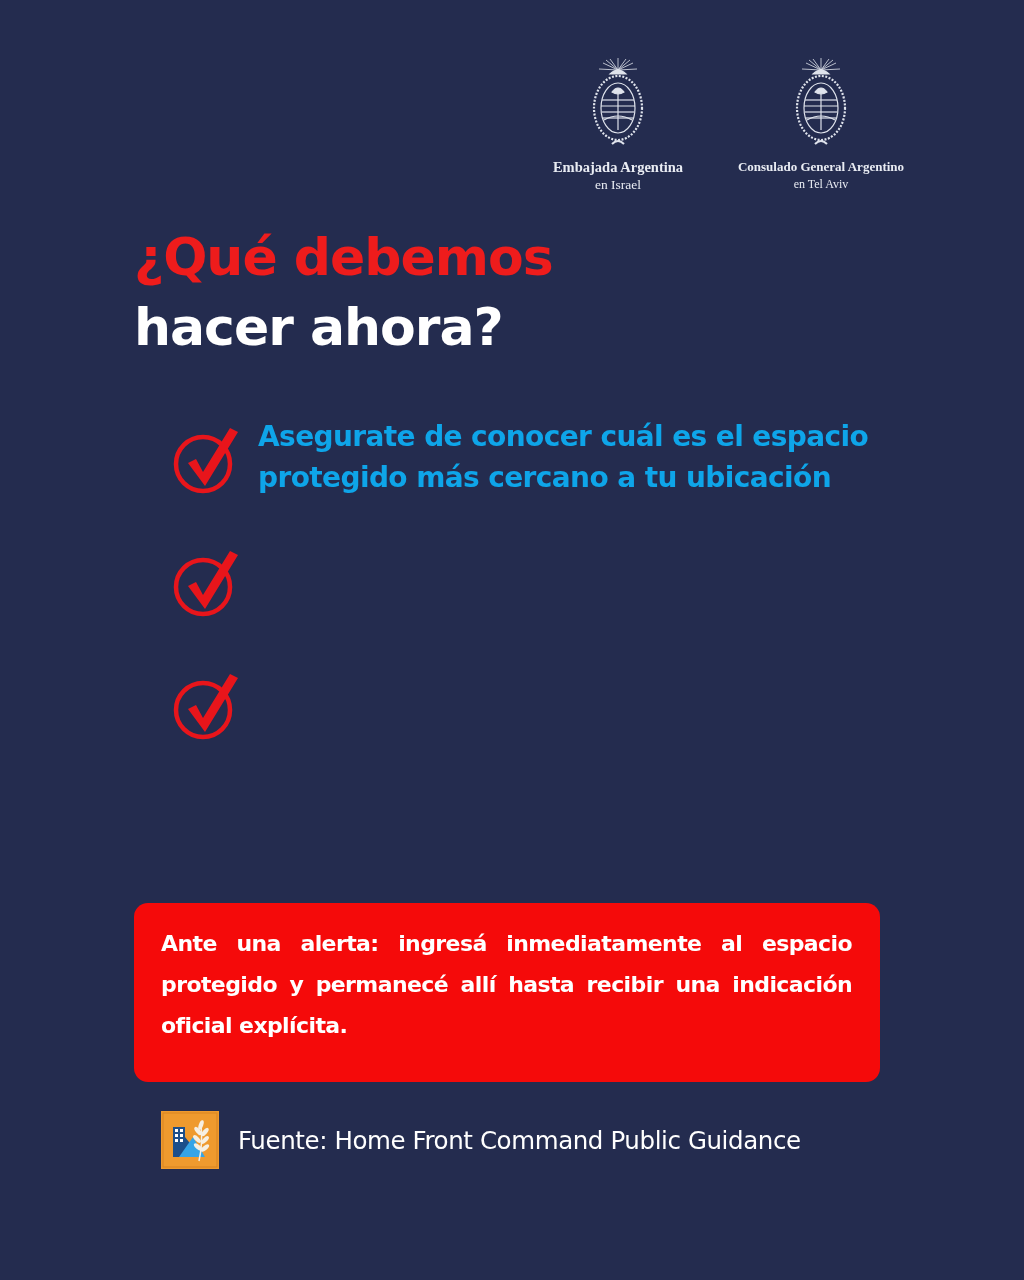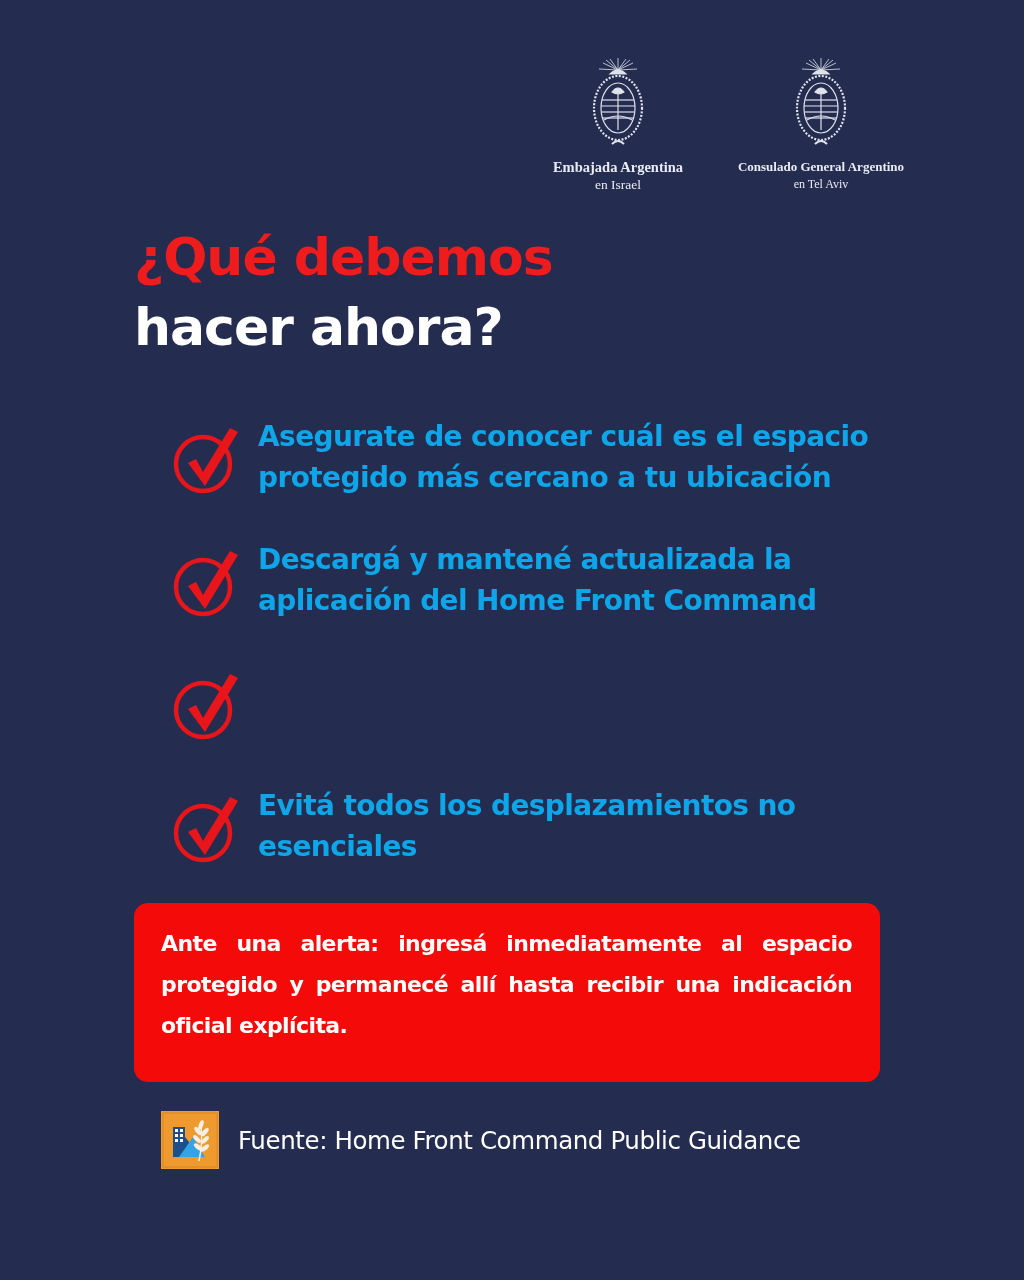--- a/index.html
+++ b/index.html
@@ -215,36 +215,26 @@
       <path d="M16 41 L24 37 L31 50 L58 6 L66 10 L33 64 Z" fill="#e8151b"></path>
     </svg>
     <span class="check-text">Asegurate de conocer cuál es el espacio
 protegido más cercano a tu ubicación</span>
   </li>
   <li class="check-item">
     <svg class="check-icon" viewBox="0 0 70 72">
       <circle cx="31" cy="42" r="27" fill="none" stroke="#e8151b" stroke-width="4.5"></circle>
       <path d="M16 41 L24 37 L31 50 L58 6 L66 10 L33 64 Z" fill="#e8151b"></path>
     </svg>
-    <span class="check-text">Descargá y mantené actualizada la
-aplicación del Home Front Command</span>
   </li>
   <li class="check-item">
     <svg class="check-icon" viewBox="0 0 70 72">
       <circle cx="31" cy="42" r="27" fill="none" stroke="#e8151b" stroke-width="4.5"></circle>
       <path d="M16 41 L24 37 L31 50 L58 6 L66 10 L33 64 Z" fill="#e8151b"></path>
     </svg>
-  </li>
-  <li class="check-item">
-    <svg class="check-icon" viewBox="0 0 70 72">
-      <circle cx="31" cy="42" r="27" fill="none" stroke="#e8151b" stroke-width="4.5"></circle>
-      <path d="M16 41 L24 37 L31 50 L58 6 L66 10 L33 64 Z" fill="#e8151b"></path>
-    </svg>
-    <span class="check-text">Evitá todos los desplazamientos no
-esenciales</span>
   </li>
 </ul>
 
 <div class="alert-box">
   <p class="alert-text">Ante una alerta: ingresá inmediatamente al espacio protegido y permanecé allí hasta recibir una indicación oficial explícita.</p>
 </div>
 
 <div class="source-row">
   <svg class="app-icon" viewBox="0 0 58 58">
     <rect x="0" y="0" width="58" height="58" fill="#ef9a2e"></rect>

